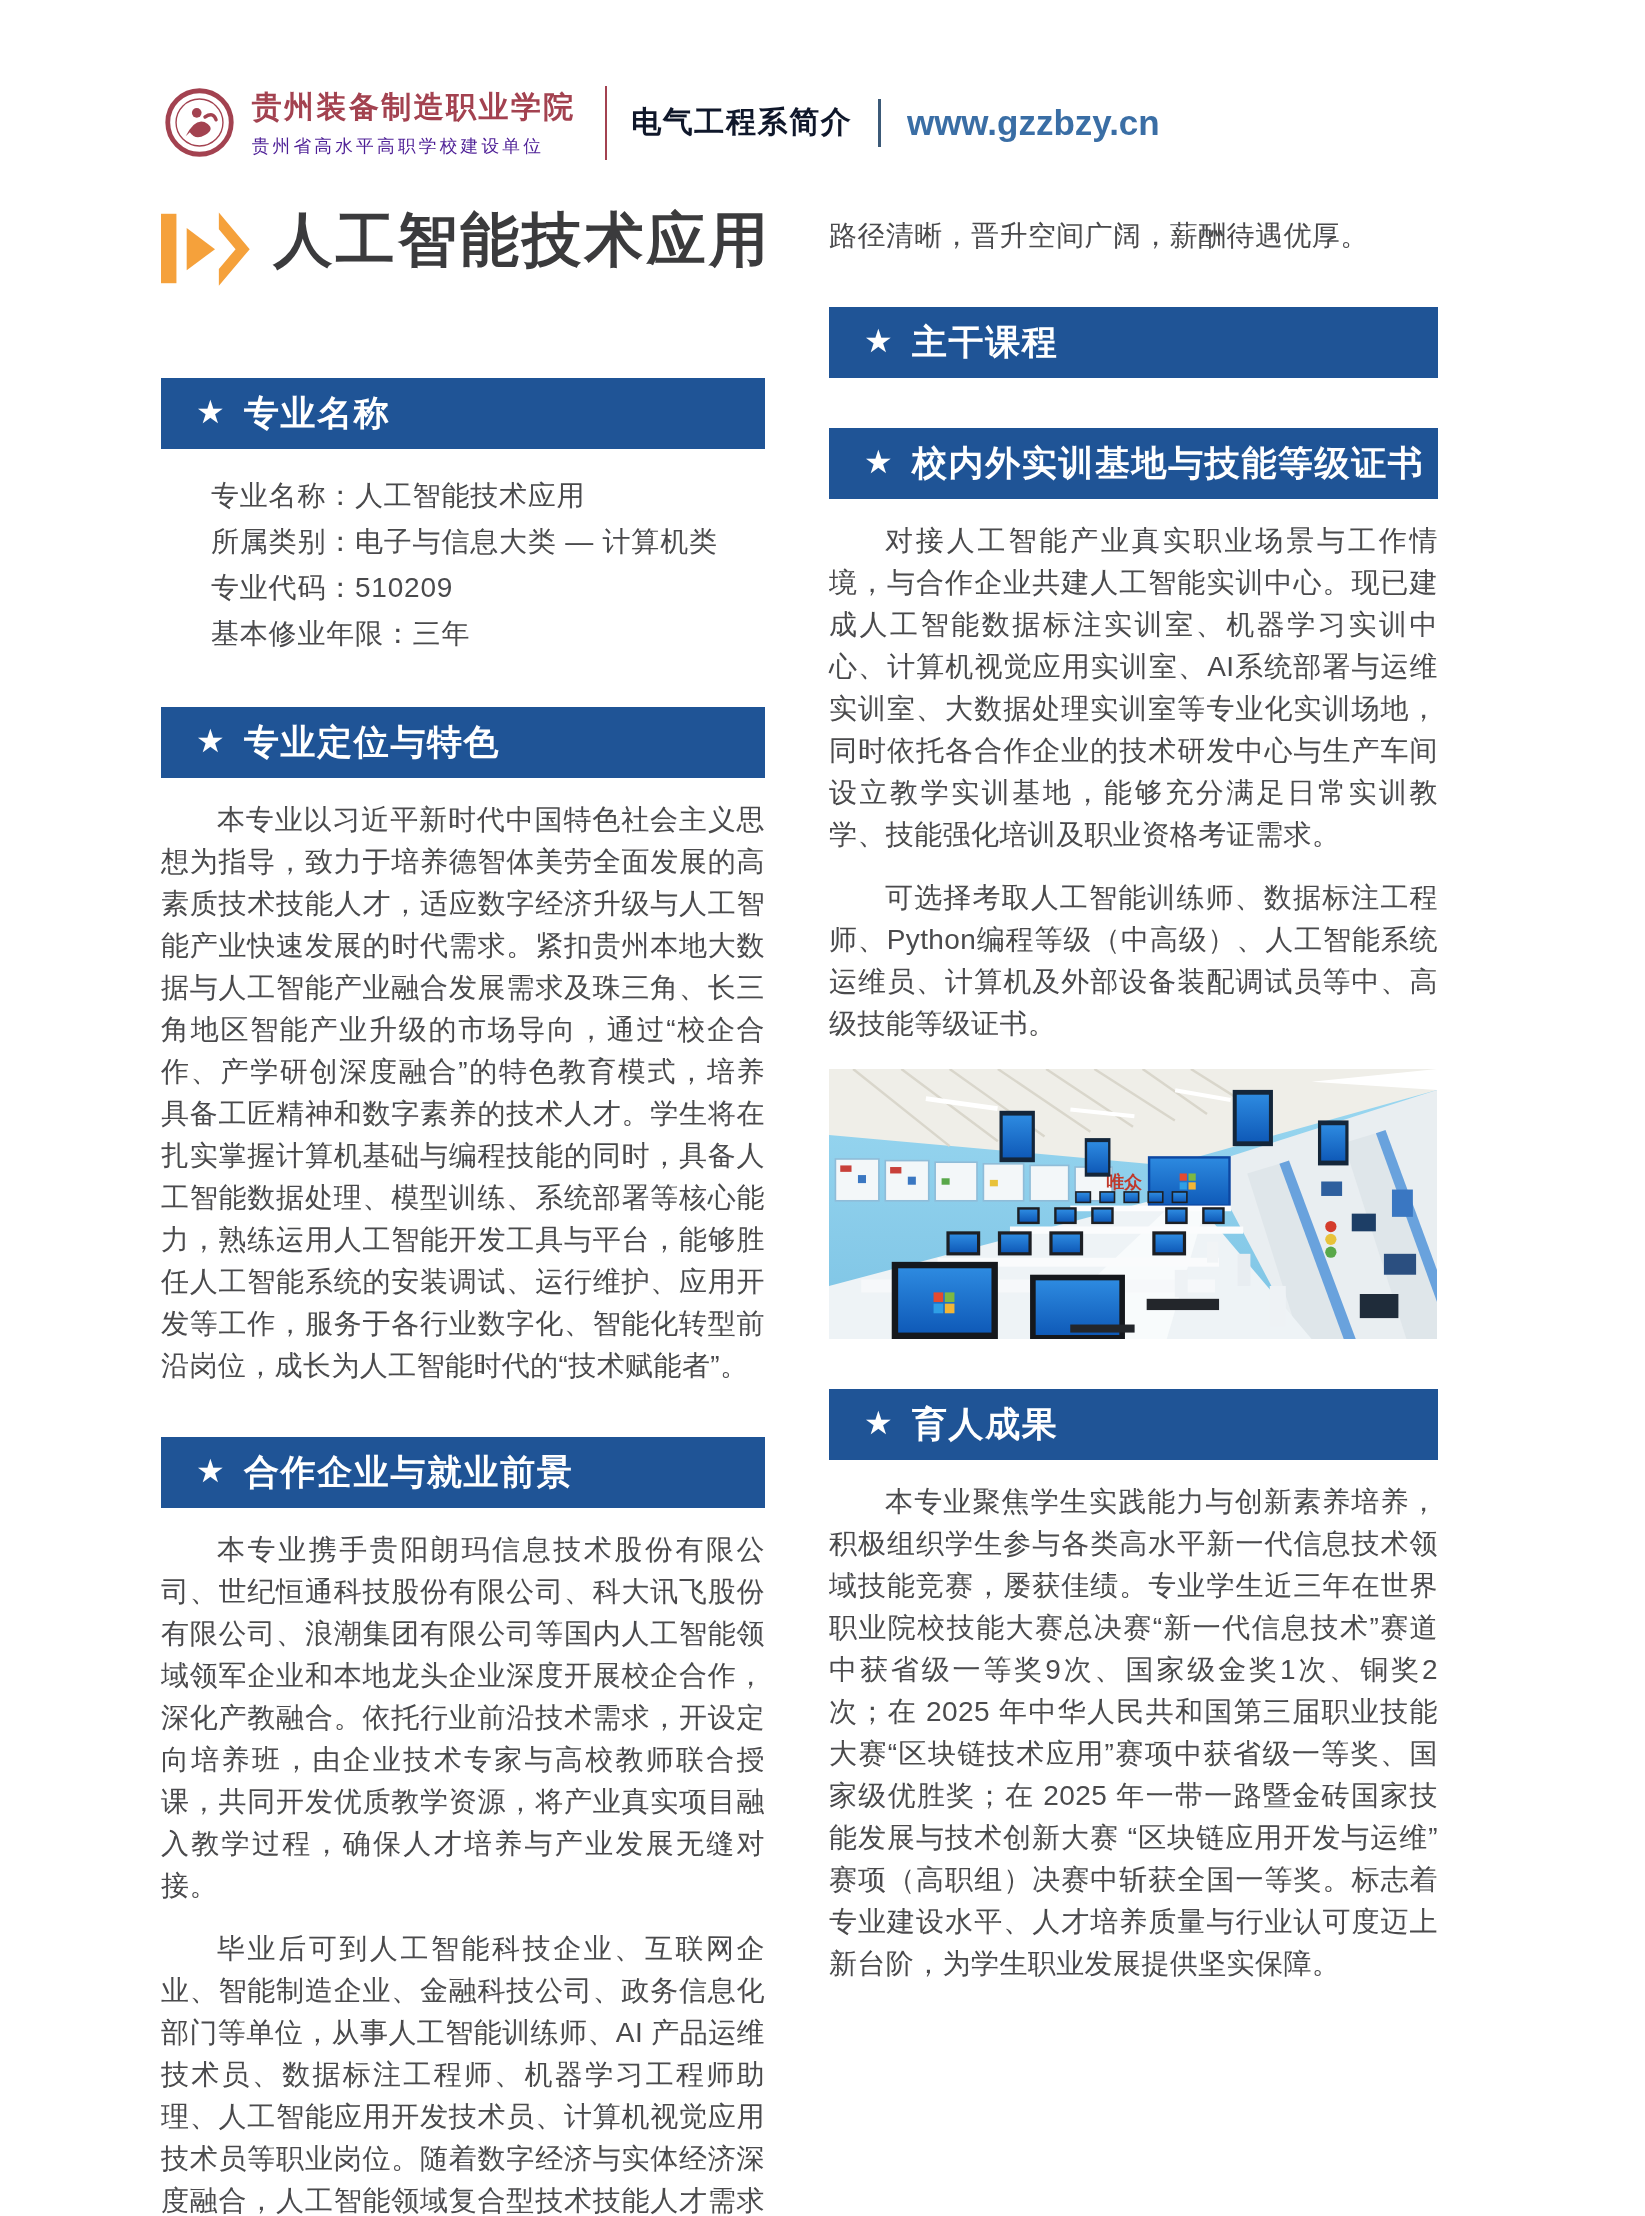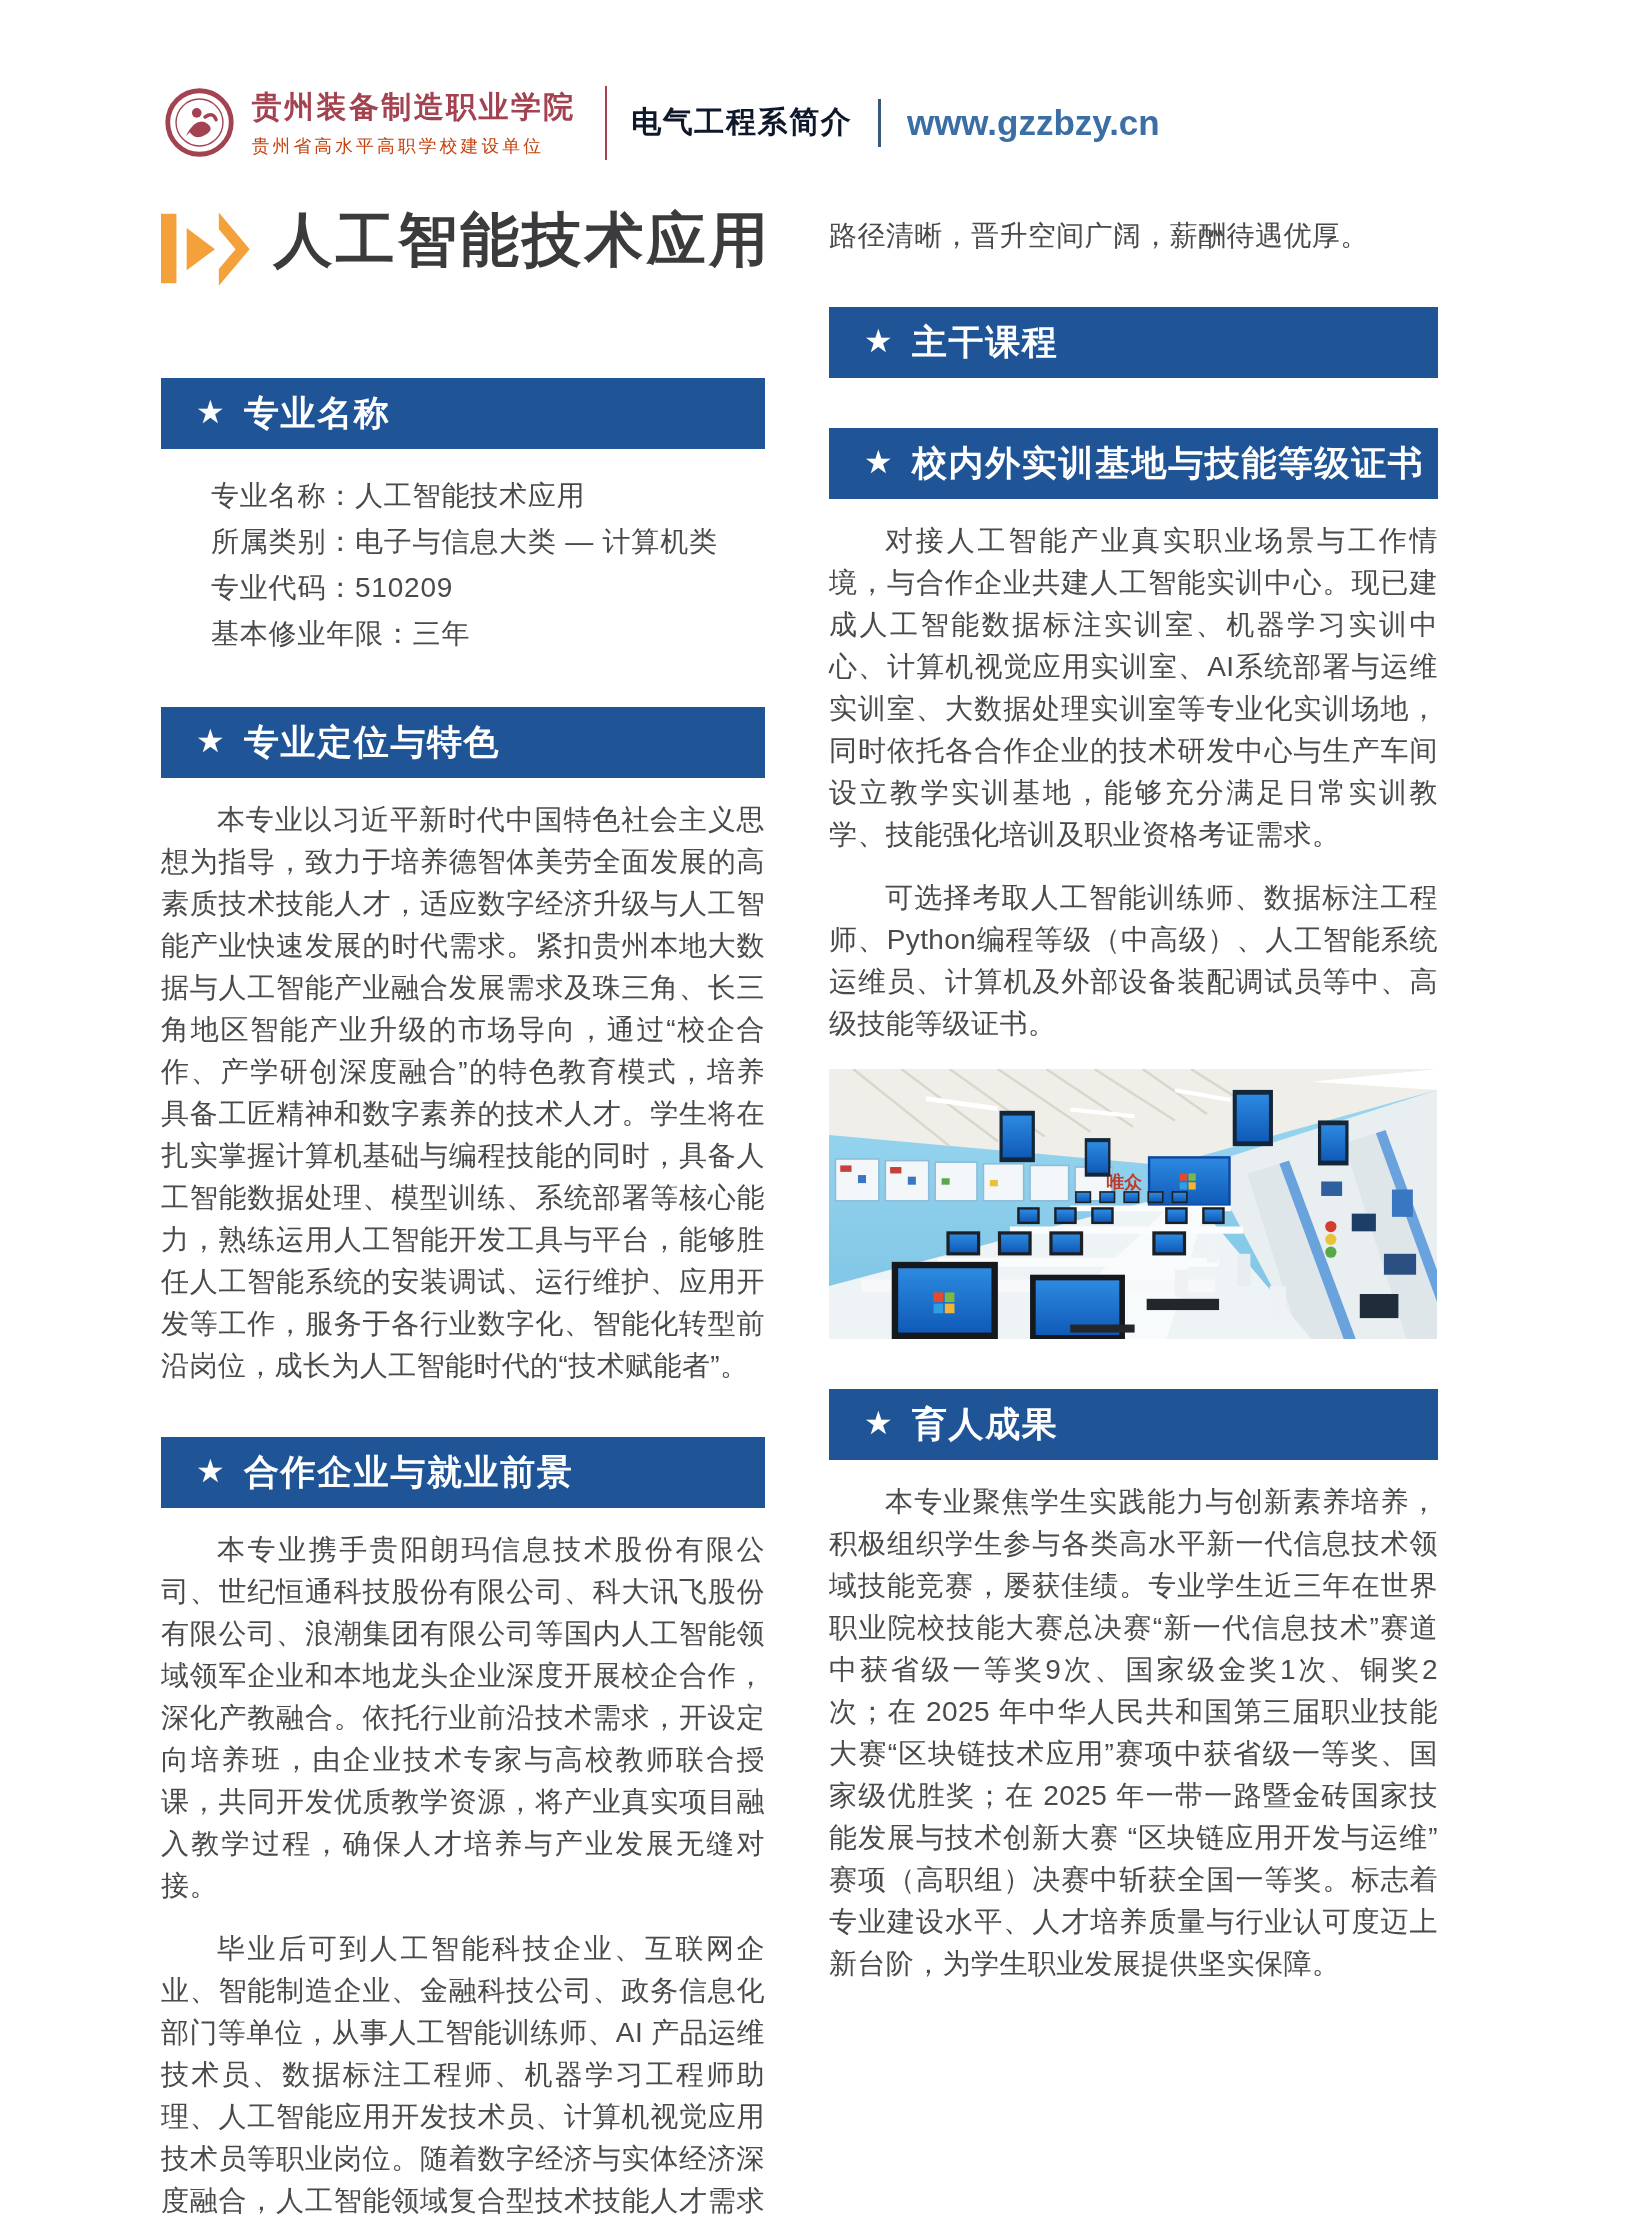--- a/index.html
+++ b/index.html
@@ -19,21 +19,21 @@
     display:flex; align-items:center; gap:17.7px; height:77px;
   }
   .seal { width:69px; height:69px; flex:0 0 auto; }
   .school-block { display:flex; flex-direction:column; justify-content:center; }
   .school-name {
     font-family:"Liberation Serif", serif;
     font-weight:bold; font-size:30px; color:#a34250; letter-spacing:2.4px;
   }
   .school-sub {
     font-family:"Liberation Serif", serif;
-    font-size:17.7px; color:#c2410c; letter-spacing:3.2px; margin-top:6.4px;
+    font-size:17.7px; color:#4c1d95; letter-spacing:3.2px; margin-top:6.4px;
   }
   .hdr-div1 { width:2.4px; height:74px; background:#a34250; margin:0 6.4px 0 11.3px; }
   .dept-title { font-size:30px; font-weight:bold; color:#0f172a; letter-spacing:1.6px; }
   .hdr-div2 { width:3.2px; height:48px; background:#3c5a78; margin:0 8px; }
   .website { font-size:35px; color:#3a6ea5;font-weight:bold; }
 
   
   .main-title {
     position:absolute; left:161px; top:201px;
     display:flex; align-items:flex-start; gap:22.5px;

